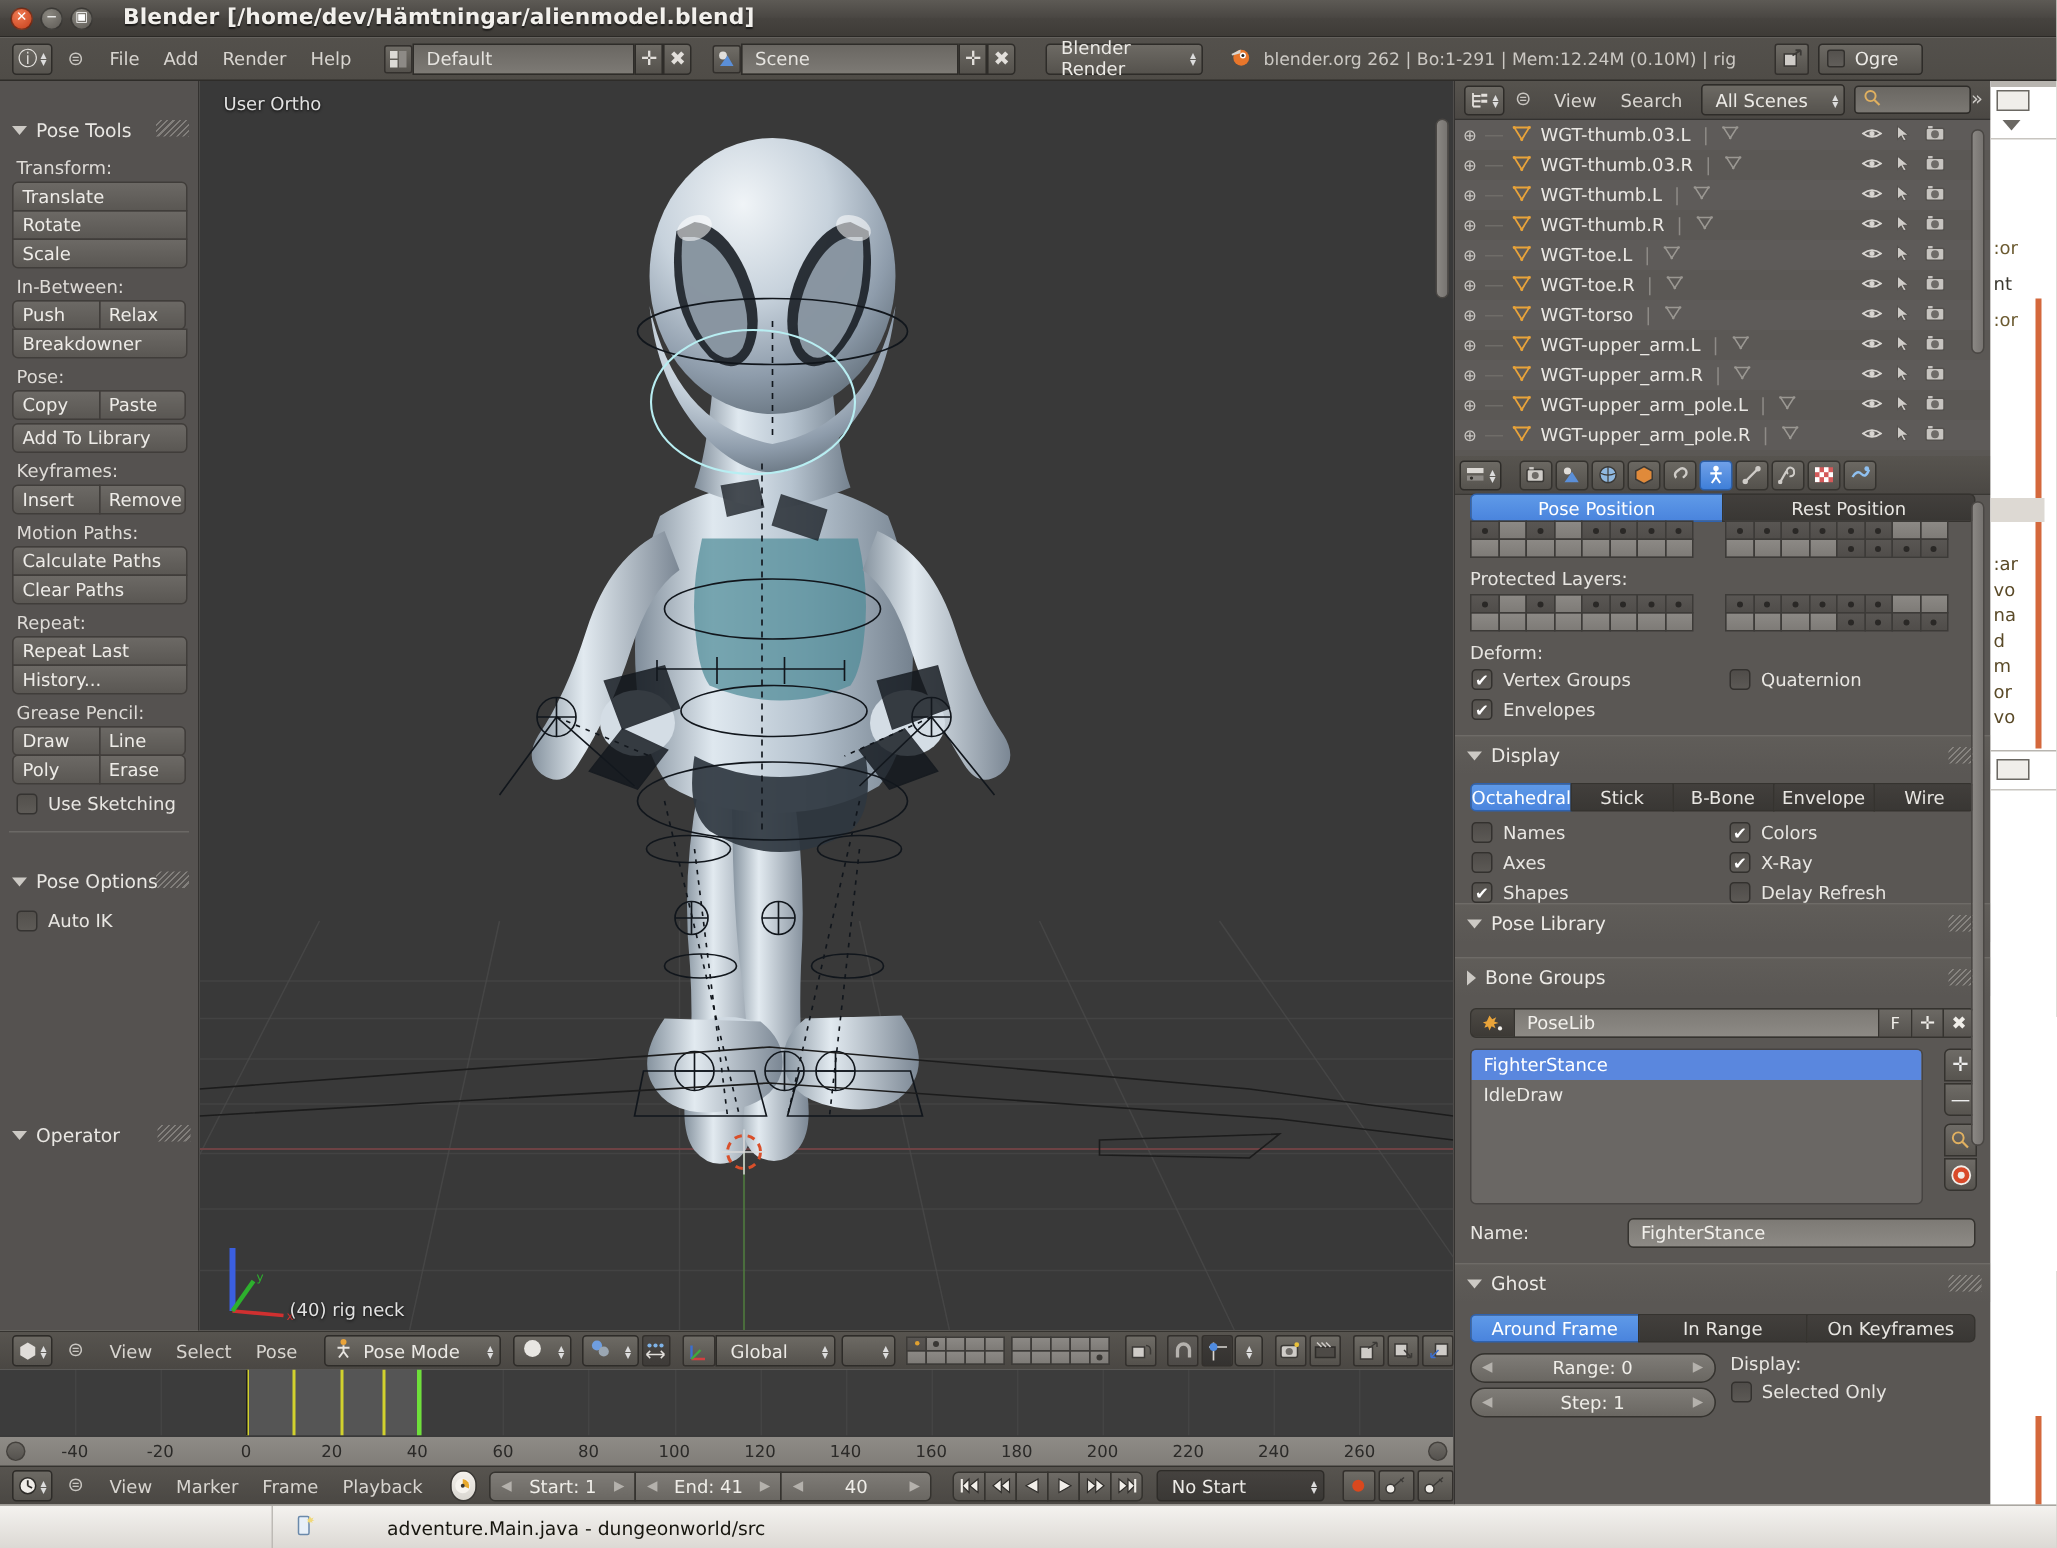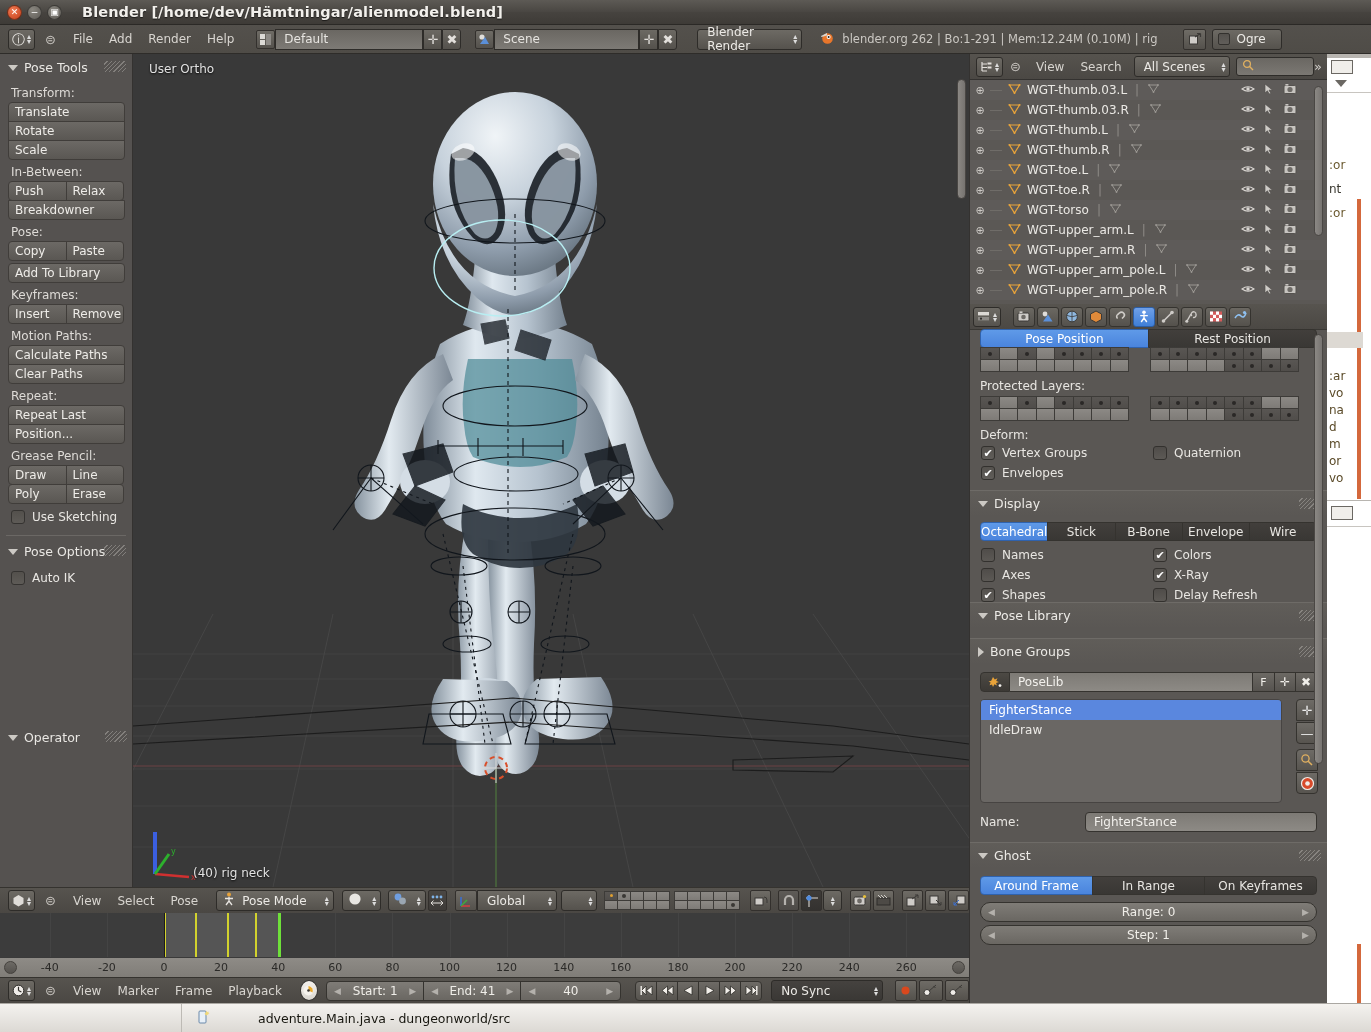--- a/index.html
+++ b/index.html
@@ -77,21 +77,21 @@
   .hdr {
     background: linear-gradient(180deg,#56534e,#4b4844);
     border-bottom: 1px solid #343230;
     display: flex; align-items: center; height: 26px;
   }
 
   
   #toolshelf { left: 0; top: 54px; width: 133px; height: 833px;
                background: #555250; border-right: 1px solid #343230; overflow: hidden; }
   .panel-title { display:flex; align-items:center; gap:6px; color:#e9e7e3;
-                 font-size: 12.5px; padding: 6px 0 6px 8px; position: relative; }
+                 font-size: 12.5px; padding: 6px 0 6px 8px; position: relative; margin-top: 19px; }
   .tri { width:0;height:0; border-left:5px solid transparent; border-right:5px solid transparent;
          border-top:6px solid #ccc9c4; }
   .tri.right { border:none; border-top:5px solid transparent; border-bottom:5px solid transparent;
                border-left:6px solid #ccc9c4; }
   .grip { position:absolute; right:6px; top:7px; width: 22px; height: 11px; opacity:.45;
           background: repeating-linear-gradient(135deg, transparent 0 2px, #b9b6b1 2px 3px); }
   .seclabel { color: #dedbd7; font-size: 12px; padding: 5px 0 3px 11px; }
   .btnrow { display: flex; gap: 0; padding: 0 8px; }
   .tbtn {
     flex: 1; height: 20px; display:flex; align-items:center;
@@ -350,21 +350,21 @@
       </div>
     <div class="btnrow">
         <div class="tbtn r-bot">Clear Paths</div>
       </div>
 
     <div class="seclabel">Repeat:</div>
     <div class="btnrow">
         <div class="tbtn r-top">Repeat Last</div>
       </div>
     <div class="btnrow">
-        <div class="tbtn r-bot">Position...</div>
+        <div class="tbtn r-bot">History...</div>
       </div>
 
     <div class="seclabel">Grease Pencil:</div>
     <div class="btnrow">
       <div class="tbtn r-first">Draw</div>
       <div class="tbtn r-last">Line</div>
     </div>
     <div class="btnrow">
       <div class="tbtn r-first">Poly</div>
       <div class="tbtn r-last">Erase</div>
@@ -861,21 +861,21 @@
       </div>
       <div class="pbtn">
         <svg width="13" height="11" viewBox="0 0 13 11">
             <path d="M1 1 L1 10 L6.5 5.5 Z M7 1 L7 10 L11.5 5.5 Z" fill="#f2efea" stroke="#2f2d2a" stroke-width=".8"></path>
             <rect x="11.1" y="1" width="1.4" height="9" fill="#f2efea"></rect>
           </svg>
       </div>
     </div>
 
     <div class="select-btn" style="width:128px;margin-left:9px;background:linear-gradient(180deg,#45423f,#3a3835);">
-      <span>No Sync</span>
+      <span>No Start</span>
       <span class="spinner" style="margin-left:auto;">
           <span>▴</span>
           <span>▾</span>
         </span>
     </div>
 
     <div style="display:flex;align-items:center;gap:2px;margin-left:12px;">
       <div class="sq-icon" style="width:22px;height:21px;">
         <svg width="13" height="13" viewBox="0 0 13 13">
             <circle cx="6.5" cy="6.5" r="4" fill="#d9481e"></circle>
@@ -1665,20 +1665,27 @@
           <span class="ar">◀</span>
           <span>Range: 0</span>
           <span class="ar">▶</span>
         </div>
         <div class="numfield" style="width:100%;">
           <span class="ar">◀</span>
           <span>Step: 1</span>
           <span class="ar">▶</span>
         </div>
       </div>
+      <div style="flex:1;">
+        <div style="color:#e8e6e2;font-size:12px;margin-bottom:5px;">Display:</div>
+        <div class="pcb">
+          <span class="pcbox"></span>
+          <span>Selected Only</span>
+        </div>
+      </div>
     </div>
 
     <div class="vscroll" style="right:4px;top:30px;height:430px;"></div>
   </div>
 
   <div id="bgwin-right">
     <div style="position:absolute;left:0;top:0;width:44px;height:4px;background:#b8b5b0;"></div>
     <div style="position:absolute;left:4px;top:6px;width:22px;height:14px;border:1px solid #6b6863;background:#f0eeea;"></div>
     <div style="position:absolute;left:8px;top:26px;width:0;height:0;border-left:6px solid transparent;border-right:6px solid transparent;border-top:7px solid #6b6863;"></div>
     <div style="position:absolute;left:0;top:38px;width:44px;height:1px;background:#c8c5c0;"></div>

